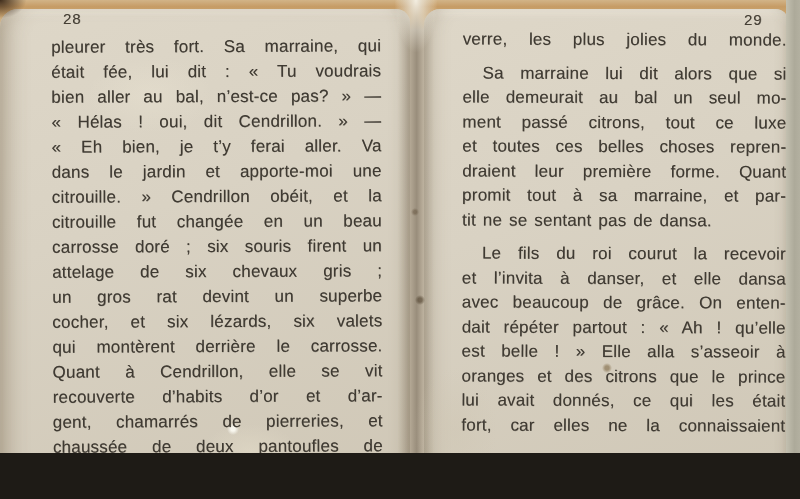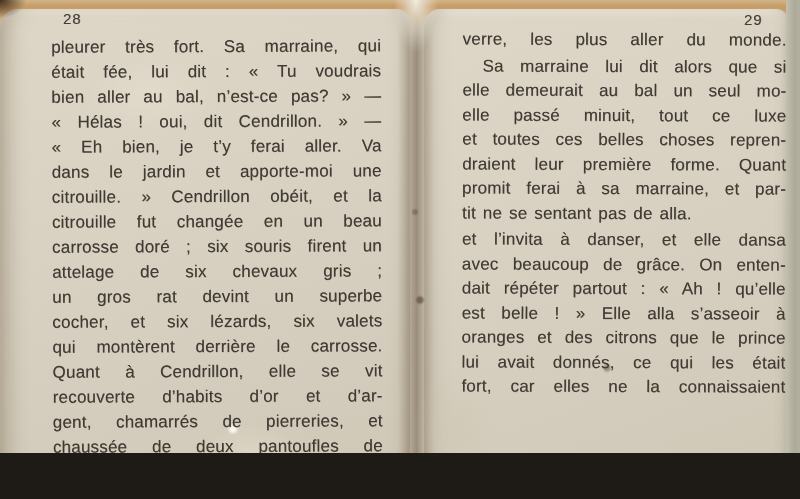--- a/index.html
+++ b/index.html
@@ -81,21 +81,21 @@
   .line {
     font-size: 17px; line-height: 25px;
     color: #3f3a32;
     letter-spacing: 0.2px; word-spacing: -1px;
     text-align: justify; text-align-last: justify;
     text-shadow: 0.3px 0.3px 0 rgba(63,58,50,0.45);
     max-height: 25px; overflow: hidden;
     white-space: normal;
   }
   .text-right .line { line-height: 24.5px; max-height: 24.5px; }
-  .para { margin-top: 2px; }
+  .para { margin-top: 9px; }
   .indent { text-indent: 20px; }
   .flush-last { text-align-last: left; word-spacing: 2px; }
   .pn {
     position: absolute; z-index: 7;
     font-size: 15px; color: #453f35; letter-spacing: 1px;
     text-shadow: 0.3px 0.3px 0 rgba(63,58,50,0.4);
   }
   .pn-left  { left: 63px;  top: 10px; }
   .pn-right { left: 744px; top: 11px; }
 </style>
@@ -132,32 +132,33 @@
     <div class="line">cocher, et six lézards, six valets</div>
     <div class="line">qui montèrent derrière le carrosse.</div>
     <div class="line">Quant à Cendrillon, elle se vit</div>
     <div class="line">recouverte d’habits d’or et d’ar-</div>
     <div class="line">gent, chamarrés de pierreries, et</div>
     <div class="line">chaussée de deux pantoufles de</div>
   </div>
 
   <div class="textcol text-right">
     <div>
-      <div class="line">verre, les plus aller du monde.</div>
+      <div class="line">verre, les plus jolies du monde.</div>
     </div>
     <div class="para">
       <div class="line indent">Sa marraine lui dit alors que si</div>
       <div class="line">elle demeurait au bal un seul mo-</div>
-      <div class="line">elle passé minuit, tout ce luxe</div>
+      <div class="line">ment passé citrons, tout ce luxe</div>
       <div class="line">et toutes ces belles choses repren-</div>
       <div class="line">draient leur première forme. Quant</div>
-      <div class="line">promit ferai à sa marraine, et par-</div>
-      <div class="line flush-last">tit ne se sentant pas de alla.</div>
+      <div class="line">promit tout à sa marraine, et par-</div>
+      <div class="line flush-last">tit ne se sentant pas de dansa.</div>
     </div>
     <div class="para">
+      <div class="line indent">Le fils du roi courut la recevoir</div>
       <div class="line">et l’invita à danser, et elle dansa</div>
       <div class="line">avec beaucoup de grâce. On enten-</div>
       <div class="line">dait répéter partout : « Ah ! qu’elle</div>
       <div class="line">est belle ! » Elle alla s’asseoir à</div>
       <div class="line">oranges et des citrons que le prince</div>
       <div class="line">lui avait donnés, ce qui les était</div>
       <div class="line">fort, car elles ne la connaissaient</div>
     </div>
   </div>
 

